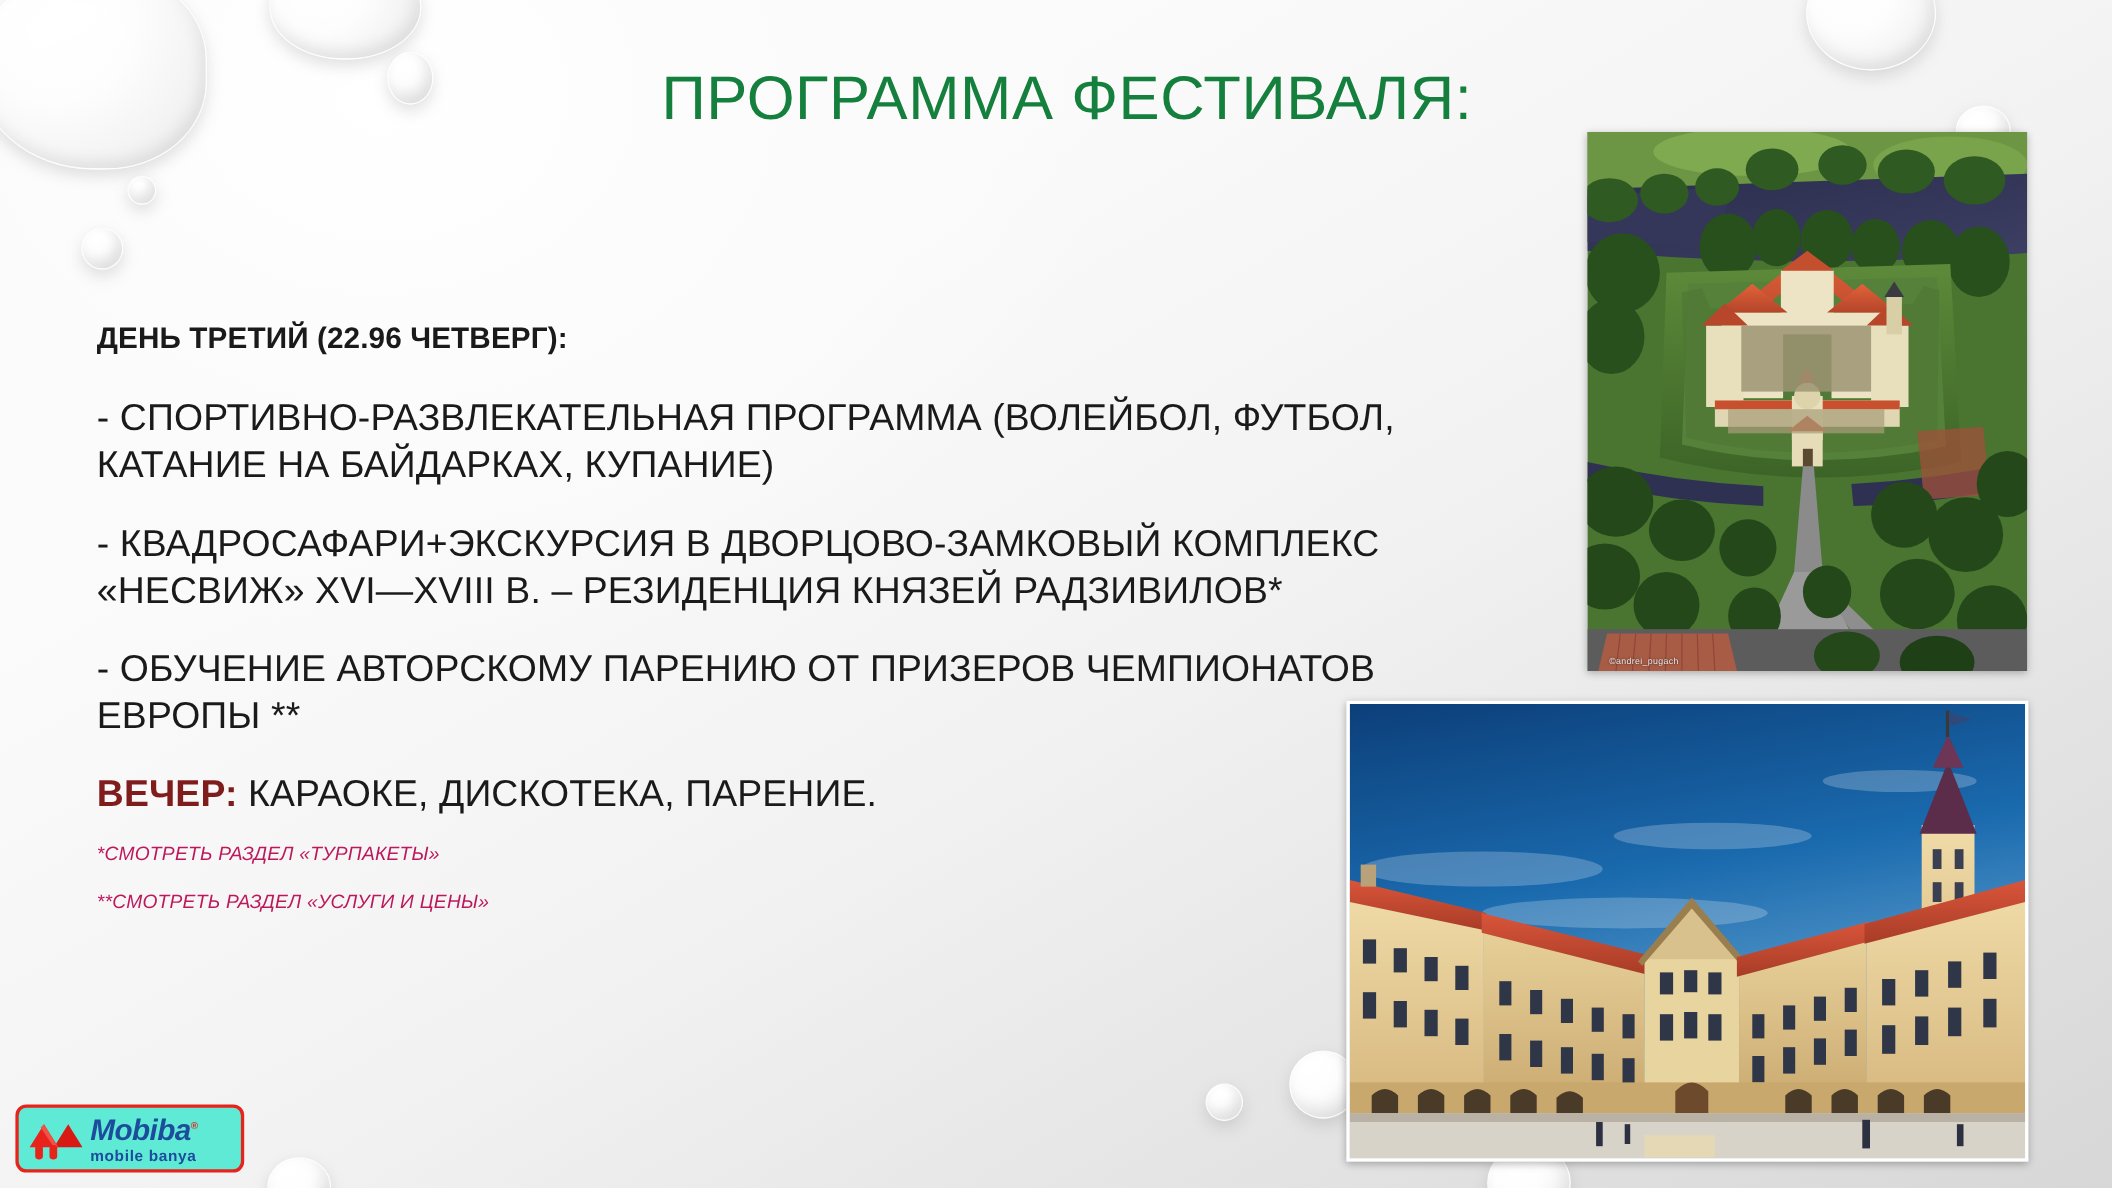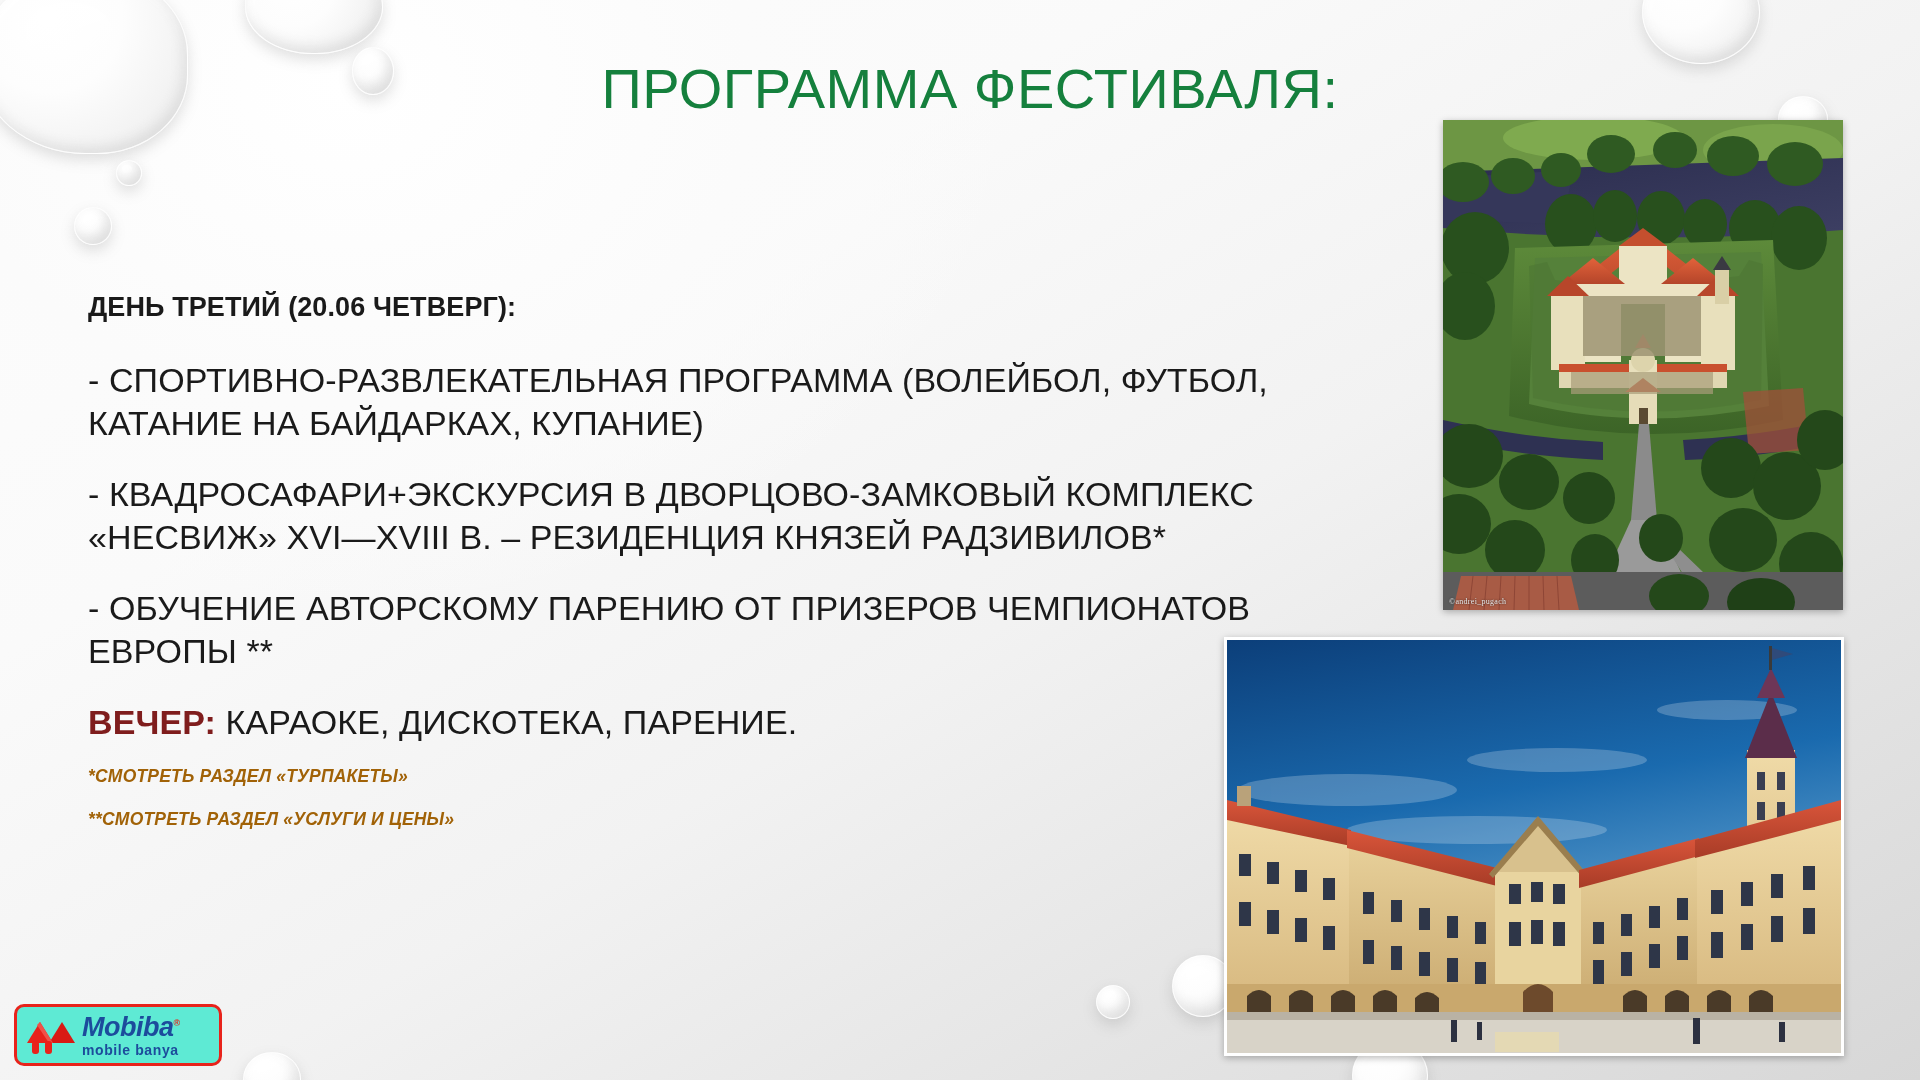--- a/index.html
+++ b/index.html
@@ -70,48 +70,48 @@
     letter-spacing:0.1px;
     margin-bottom:27px;
   }
   .para.day-head { font-weight:bold; font-size:27px; margin-bottom:34px; }
   .para.evening  { margin-top:4px; margin-bottom:22px; }
 
   .evening-label { color:#7f1d1d; font-weight:bold; }
 
   .footnote {
     font-size:17.5px;
-    font-weight:bold;
+    font-weight:normal;
     font-style:italic;
-    color:#a16207;
+    color:#be185d;
     letter-spacing:0.2px;
     margin-bottom:22px;
   }
 
   
   .photo {
     position:absolute;
     z-index:6;
     background:#cfcfcf;
     box-shadow:0 2px 7px rgba(0,0,0,0.28);
     overflow:hidden;
   }
   .photo-aerial { left:1443px; top:120px; width:400px; height:490px; }
   .photo-court  { left:1224px; top:637px; width:620px; height:419px; border:3px solid #ffffff; }
 
   .photo svg { display:block; width:100%; height:100%; }
 
   .watermark {
     position:absolute;
-    left:6px; bottom:4px;
+    left:20px; bottom:4px;
     font-size:8px;
     color:#e8e8e8;
     letter-spacing:0.3px;
     text-shadow:0 0 2px rgba(0,0,0,0.7);
-    font-family:Liberation Serif, serif;
+    font-family:Liberation Sans, sans-serif;
   }
 
   
   .logo {
     position:absolute;
     left:14px; top:1004px;
     width:208px; height:62px;
     background:#5eead4;
     border:3px solid #E8231B;
     border-radius:10px;
@@ -156,21 +156,21 @@
   <div class="drop" style="left:1096px; top:985px; width:34px; height:34px;"></div>
   <div class="drop" style="left:1172px; top:955px; width:62px; height:62px;"></div>
   <div class="drop" style="left:1352px; top:1040px; width:76px; height:70px;"></div>
   <div class="drop" style="left:243px; top:1052px; width:58px; height:54px;"></div>
 </div>
 
 <div class="title">ПРОГРАММА ФЕСТИВАЛЯ:</div>
 
 <div class="body-block">
 
-  <div class="para day-head">ДЕНЬ ТРЕТИЙ (20.06 ЧЕТВЕРГ):</div>
+  <div class="para day-head">ДЕНЬ ТРЕТИЙ (22.96 ЧЕТВЕРГ):</div>
 
   <div class="para">- СПОРТИВНО-РАЗВЛЕКАТЕЛЬНАЯ ПРОГРАММА (ВОЛЕЙБОЛ,  ФУТБОЛ, КАТАНИЕ НА БАЙДАРКАХ, КУПАНИЕ)</div>
   <div class="para">- КВАДРОСАФАРИ+ЭКСКУРСИЯ В ДВОРЦОВО-ЗАМКОВЫЙ КОМПЛЕКС «НЕСВИЖ» XVI—XVIII В. – РЕЗИДЕНЦИЯ КНЯЗЕЙ РАДЗИВИЛОВ*</div>
   <div class="para">- ОБУЧЕНИЕ АВТОРСКОМУ ПАРЕНИЮ ОТ ПРИЗЕРОВ ЧЕМПИОНАТОВ ЕВРОПЫ **</div>
 
   <div class="para evening"><span class="evening-label">ВЕЧЕР:</span><span> КАРАОКЕ, ДИСКОТЕКА, ПАРЕНИЕ.</span></div>
 
   <div class="footnote">*СМОТРЕТЬ РАЗДЕЛ «ТУРПАКЕТЫ»</div>
   <div class="footnote">**СМОТРЕТЬ РАЗДЕЛ «УСЛУГИ И ЦЕНЫ»</div>
 </div>

